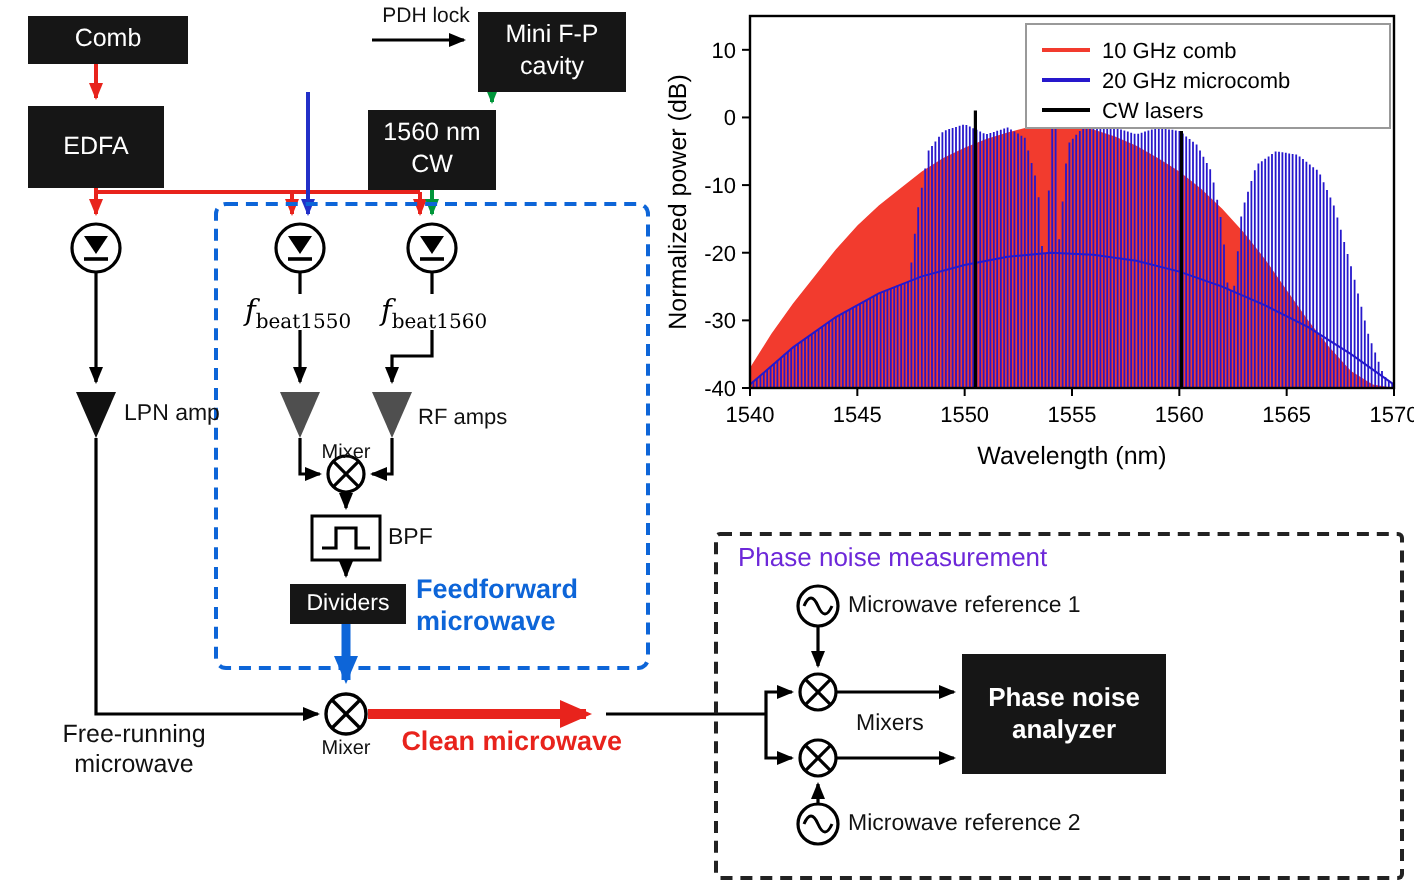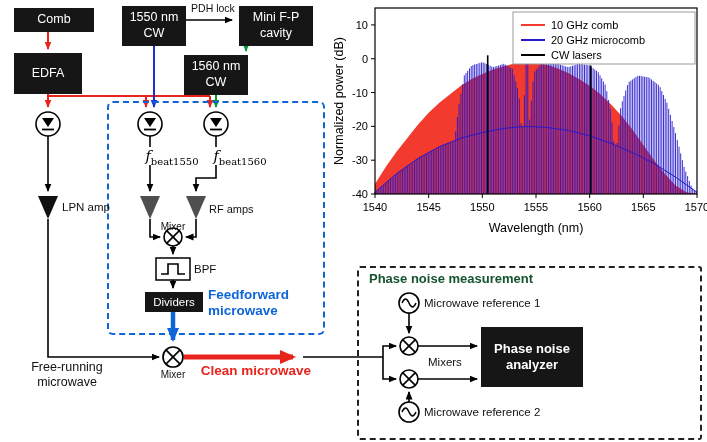--- a/index.html
+++ b/index.html
@@ -6,27 +6,27 @@
   #app{position:relative;width:707px;height:442px;background:#fff;
        font-family:"Liberation Sans",sans-serif;overflow:hidden;}
   .abs{position:absolute;}
   .bbox{position:absolute;background:var(--box-bg,#161616);color:#fff;
         display:flex;align-items:center;justify-content:center;text-align:center;
         font-size:12.5px;line-height:1.25;}
   .lbl{position:absolute;color:#111;white-space:nowrap;}
   .dash-blue{position:absolute;border:2px dashed var(--accent-blue,#0d65d8);border-radius:6px;}
   .dash-black{position:absolute;border:2px dashed #222;border-radius:3px;}
   .fbeat{position:absolute;font-family:"DejaVu Serif",serif;font-size:14.5px;
-         background:#fff;text-align:center;height:18px;line-height:18px;margin-left:23px;}
+         background:#fff;text-align:center;height:18px;line-height:18px;}
   .fbeat .fit{font-style:italic;}
   .fbeat sub{font-size:10px;}
   .ff-text{position:absolute;color:var(--accent-blue,#0d65d8);font-weight:bold;
            font-size:13.5px;line-height:16px;}
   .clean{position:absolute;color:var(--wire-red,#e8231c);font-weight:bold;font-size:13.5px;}
-  .pn-title{position:absolute;color:#14532d;font-weight:bold;font-size:13px;}
+  .pn-title{position:absolute;color:#6d28d9;font-weight:normal;font-size:13px;}
   #chart text{font-family:"Liberation Sans",sans-serif;fill:#000;}
   #chart .tick{font-size:11px;}
   #chart .axis{font-size:12.5px;}
   #chart .leg{font-size:11px;}
   svg{display:block;}
 </style>
 </head>
 <body>
 
 <div id="app">
@@ -146,21 +146,20 @@
       <rect x="156" y="258" width="34" height="22" fill="#fff" stroke="#000" stroke-width="1.5"></rect>
       <polyline points="161,274 168,274 168,264 178,264 178,274 185,274" fill="none" stroke="#000" stroke-width="1.6"></polyline>
     </g>
   </svg>
 
   <div class="dash-blue" style="left:107px;top:101px;width:214px;height:230px"></div>
   <div class="dash-black" style="left:357px;top:266px;width:341px;height:170px"></div>
 
   <div class="bbox" style="left:14px;top:8px;width:80px;height:24px">Comb</div>
   <div class="bbox" style="left:14px;top:53px;width:68px;height:41px">EDFA</div>
-  <div class="bbox" style="left:122px;top:6px;width:64px;height:40px">1550 nm CW</div>
   <div class="bbox" style="left:239px;top:6px;width:74px;height:40px">Mini F-P cavity</div>
   <div class="bbox" style="left:184px;top:55px;width:64px;height:40px">1560 nm CW</div>
   <div class="bbox" style="left:145px;top:292px;width:58px;height:20px;font-size:11.5px">Dividers</div>
   <div class="bbox" style="left:481px;top:327px;width:102px;height:60px;font-size:13px;font-weight:bold">Phase noise analyzer</div>
 
   <div class="lbl" style="left:186px;top:2px;width:54px;font-size:10.5px;text-align:center">PDH lock</div>
 
   <div class="fbeat" style="left:117px;top:147px;width:64px"><span class="fit">f</span><sub>beat1550</sub></div>
   <div class="fbeat" style="left:186px;top:147px;width:62px"><span class="fit">f</span><sub>beat1560</sub></div>
 

